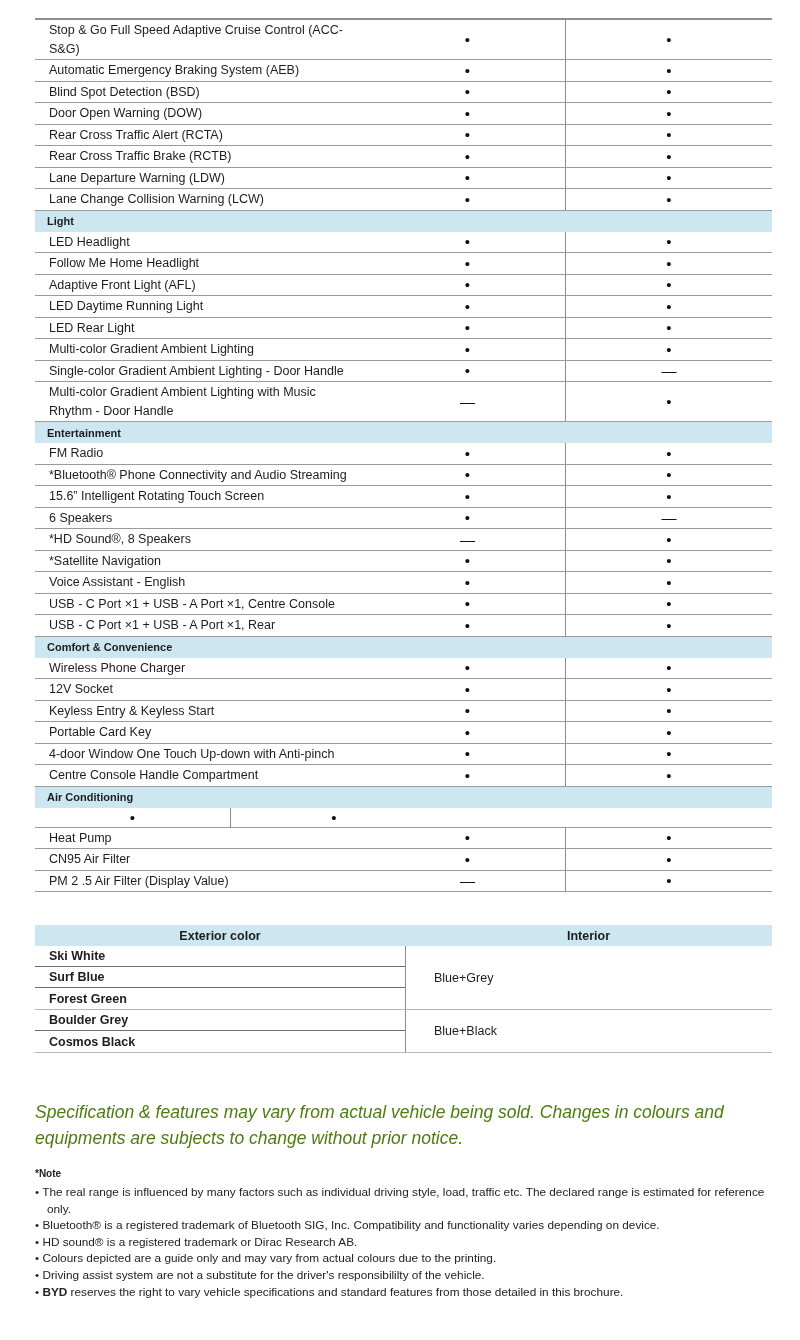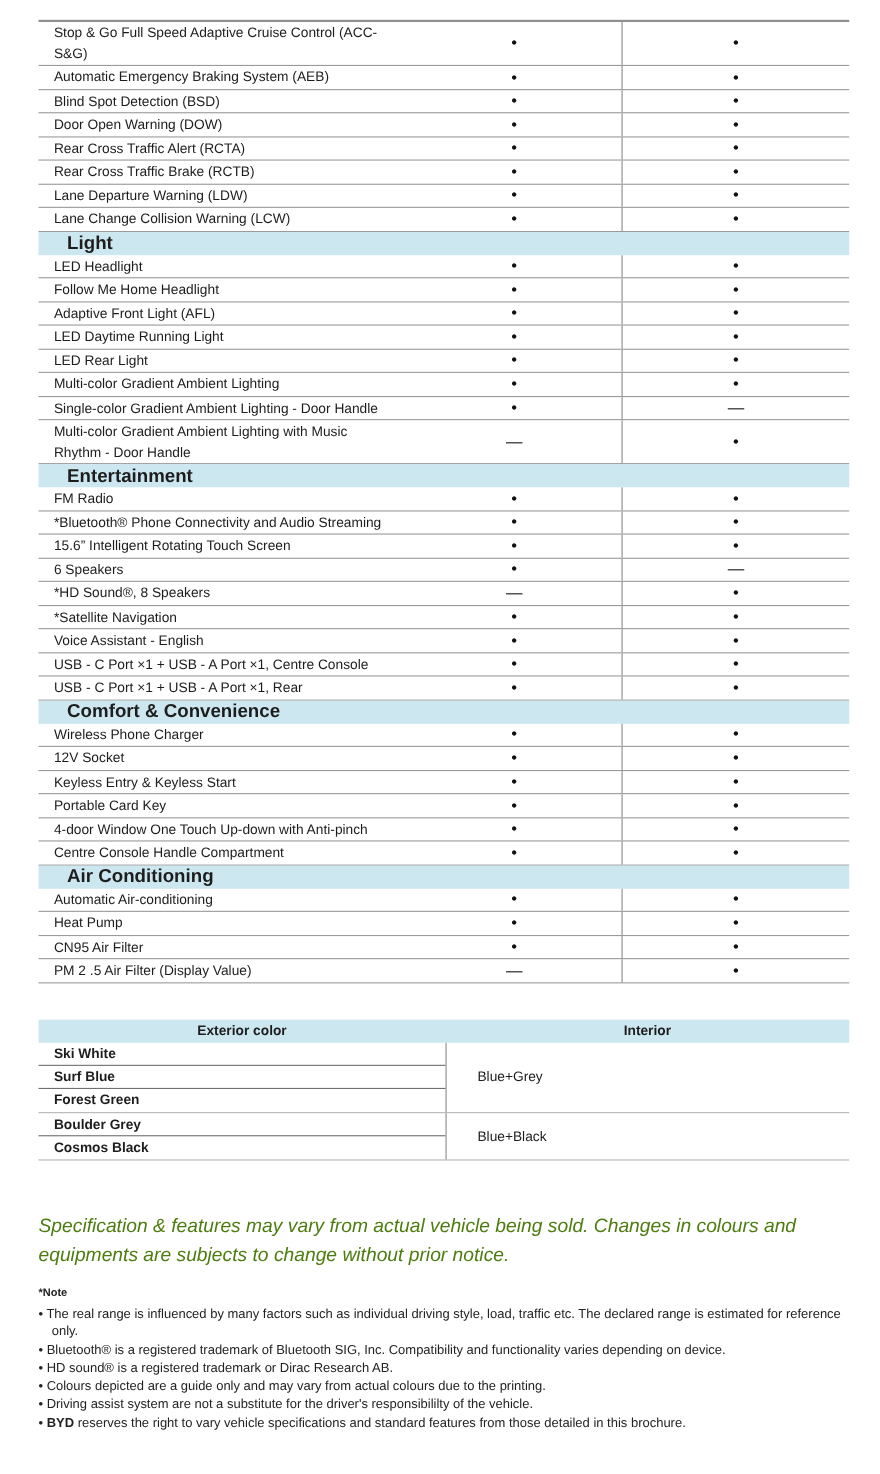--- a/index.html
+++ b/index.html
@@ -27,22 +27,22 @@
     width:335px;flex:0 0 335px;
     padding:1px 10px 1px 14px;
     font-size:12.5px;line-height:18.5px;
   }
   .col{align-self:stretch;display:flex;align-items:center;justify-content:center;}
   .col1{flex:0 0 195px;width:195px;}
   .col2{flex:0 0 207px;width:207px;border-left:1px solid var(--divider);}
   .sym{font-size:15px;line-height:1;color:#111;}
   .band{
     height:21px;background:var(--band);
-    display:flex;align-items:center;padding-left:26px;
-    font-weight:bold;font-size:17px;
+    display:flex;align-items:center;padding-left:12px;
+    font-weight:bold;font-size:11px;
   }
 
   
   .color-table{margin:33px 0 0 35px;width:737px;}
   .color-header{display:flex;height:21px;background:var(--band);font-weight:bold;font-size:12.5px;}
   .color-header .cell{display:flex;align-items:center;justify-content:center;}
   .cell.exterior{width:370px;flex:0 0 370px;}
   .cell.interior{flex:1;}
   .cgroup{display:flex;border-bottom:1px solid var(--groupline);}
   .g-left{width:370px;flex:0 0 370px;font-weight:bold;}
@@ -396,21 +396,20 @@
     <div class="col col2">
           <span class="sym">•</span>
         </div>
   </div>
 
   <div class="band">
         <span>Air Conditioning</span>
       </div>
 
   <div class="row">
-    <div class="feature">Automatic Air-conditioning</div>
     <div class="col col1">
           <span class="sym">•</span>
         </div>
     <div class="col col2">
           <span class="sym">•</span>
         </div>
   </div>
 
   <div class="row">
     <div class="feature">Heat Pump</div>

